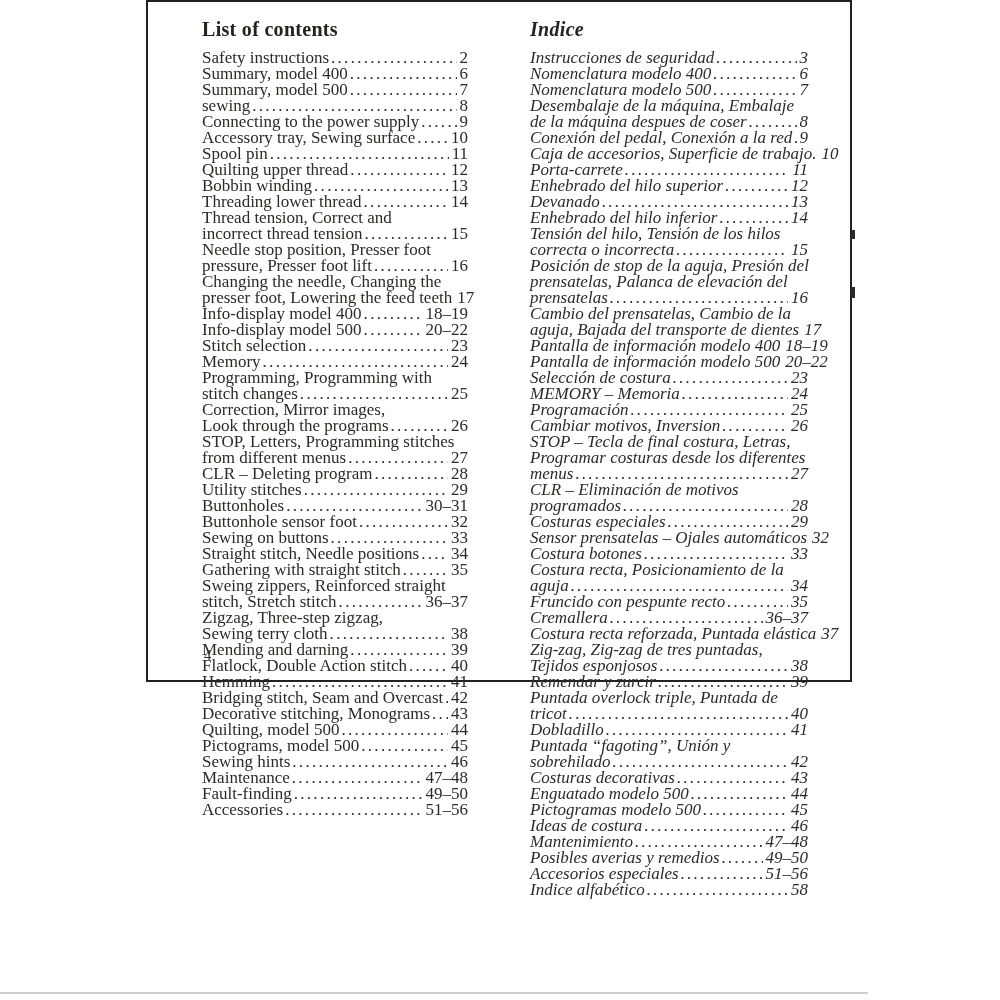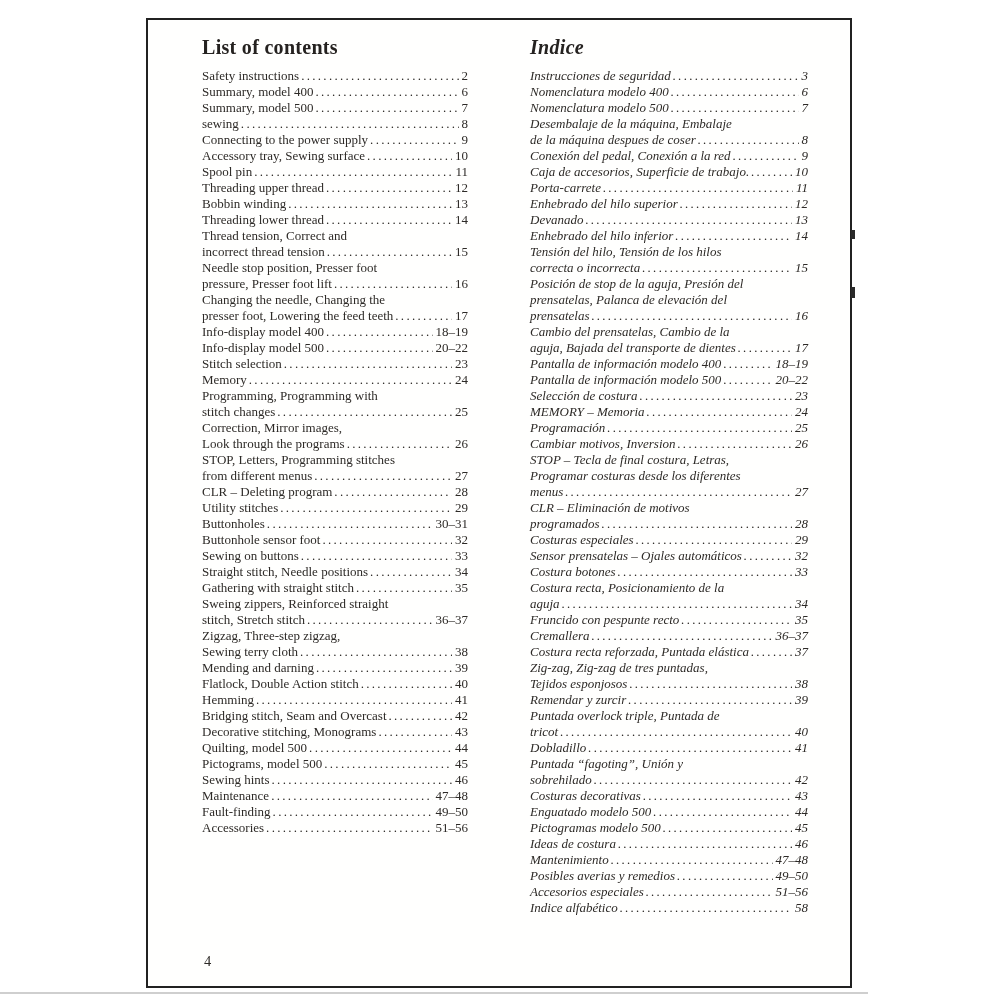--- a/index.html
+++ b/index.html
@@ -9,43 +9,43 @@
     height: 1000px;
     background: #ffffff;
     font-family: "Liberation Serif", serif;
     color: #2d2a27;
     position: relative;
     overflow: hidden;
   }
   .page {
     position: absolute;
     left: 146px;
-    top: 18px;
+    top: 0;
     width: 706px;
-    height: 970px;
+    height: 682px;
     background: #fffffe;
     border: 2px solid #212121;
     box-sizing: border-box;
   }
   .col {
     position: absolute;
     top: 15px;
   }
   .col-en { left: 54px;  width: 266px; }
   .col-es { left: 382px; width: 278px; font-style: italic; }
   .col-title {
     font-size: 20px;
     font-weight: bold;
     color: #252220;
     letter-spacing: 0.3px;
     line-height: 24px;
     margin-bottom: 9px;
   }
   .entries {
-    font-size: 13px;
+    font-size: 17px;
     line-height: 16px;
   }
   .line {
     display: flex;
     align-items: baseline;
   }
   .txt { white-space: nowrap; }
   .dots {
     flex: 1 1 0;
     overflow: hidden;
@@ -131,21 +131,21 @@
         </div>
         <div class="entry">
           <div class="line">
             <span class="txt">Spool pin</span>
             <span class="dots"></span>
             <span class="pg">11</span>
           </div>
         </div>
         <div class="entry">
           <div class="line">
-            <span class="txt">Threading upper thread</span>
+            <span class="txt">Quilting upper thread</span>
             <span class="dots"></span>
             <span class="pg">12</span>
           </div>
         </div>
         <div class="entry">
           <div class="line">
             <span class="txt">Bobbin winding</span>
             <span class="dots"></span>
             <span class="pg">13</span>
           </div>

